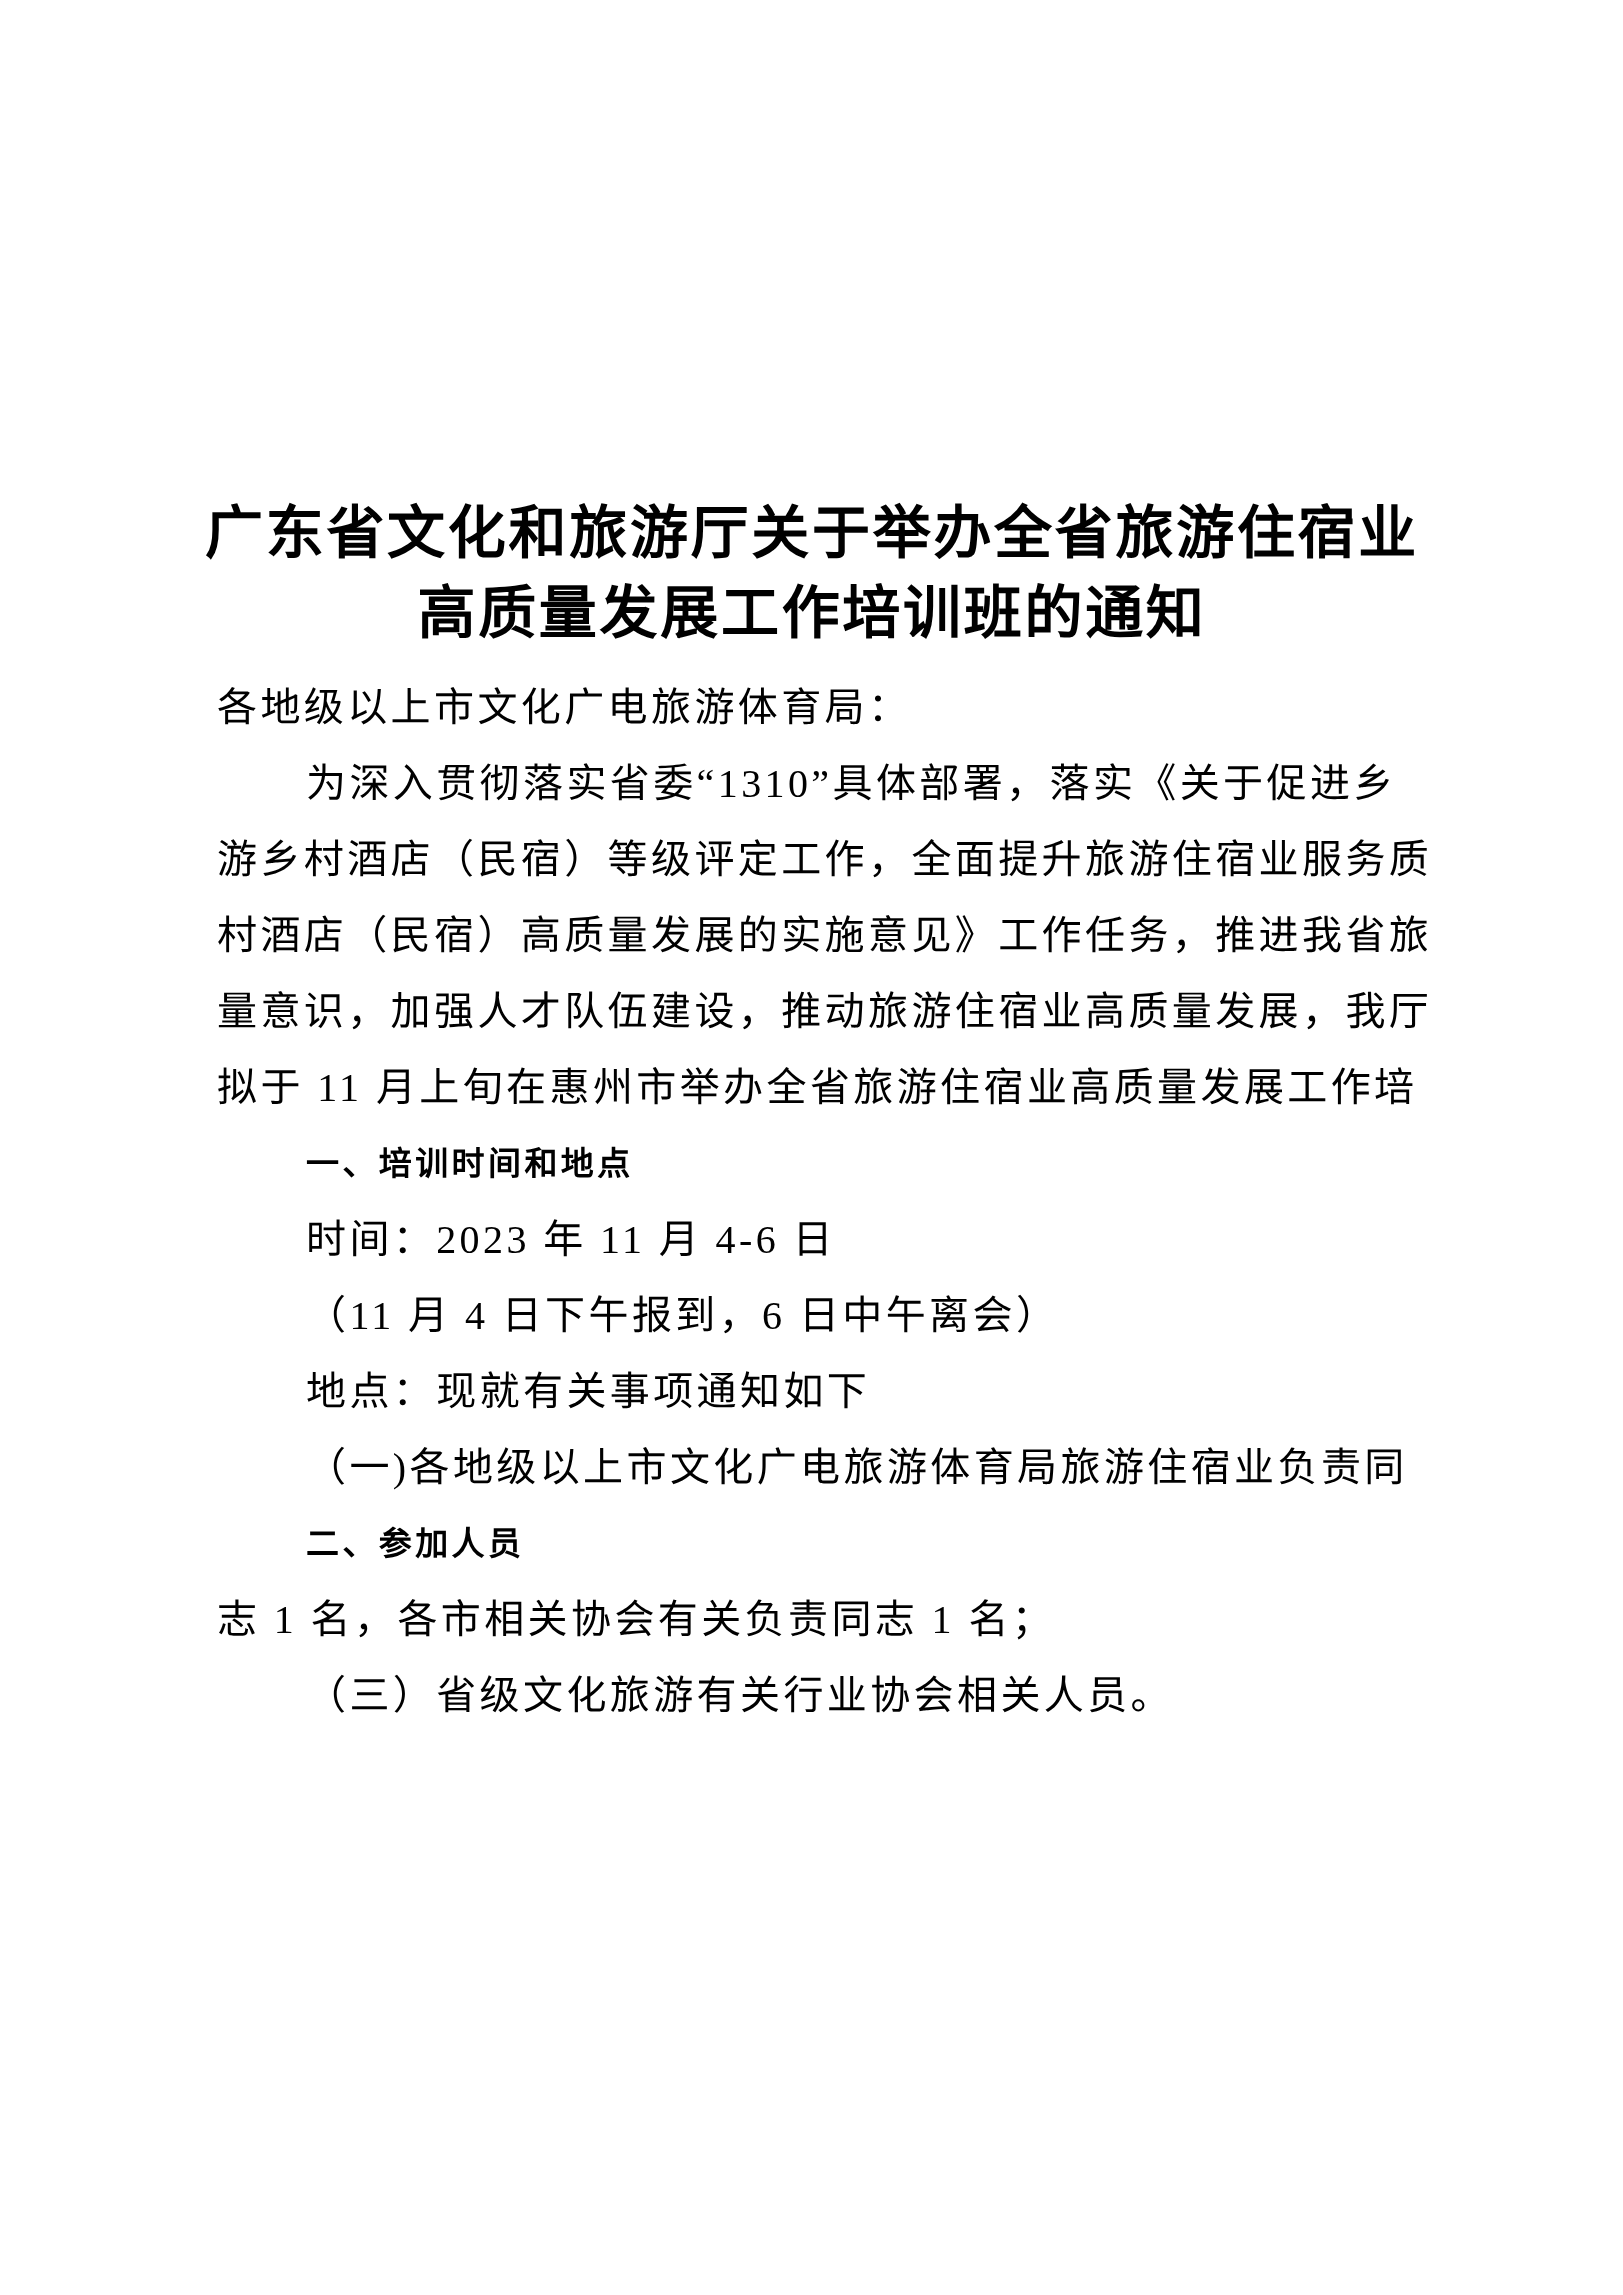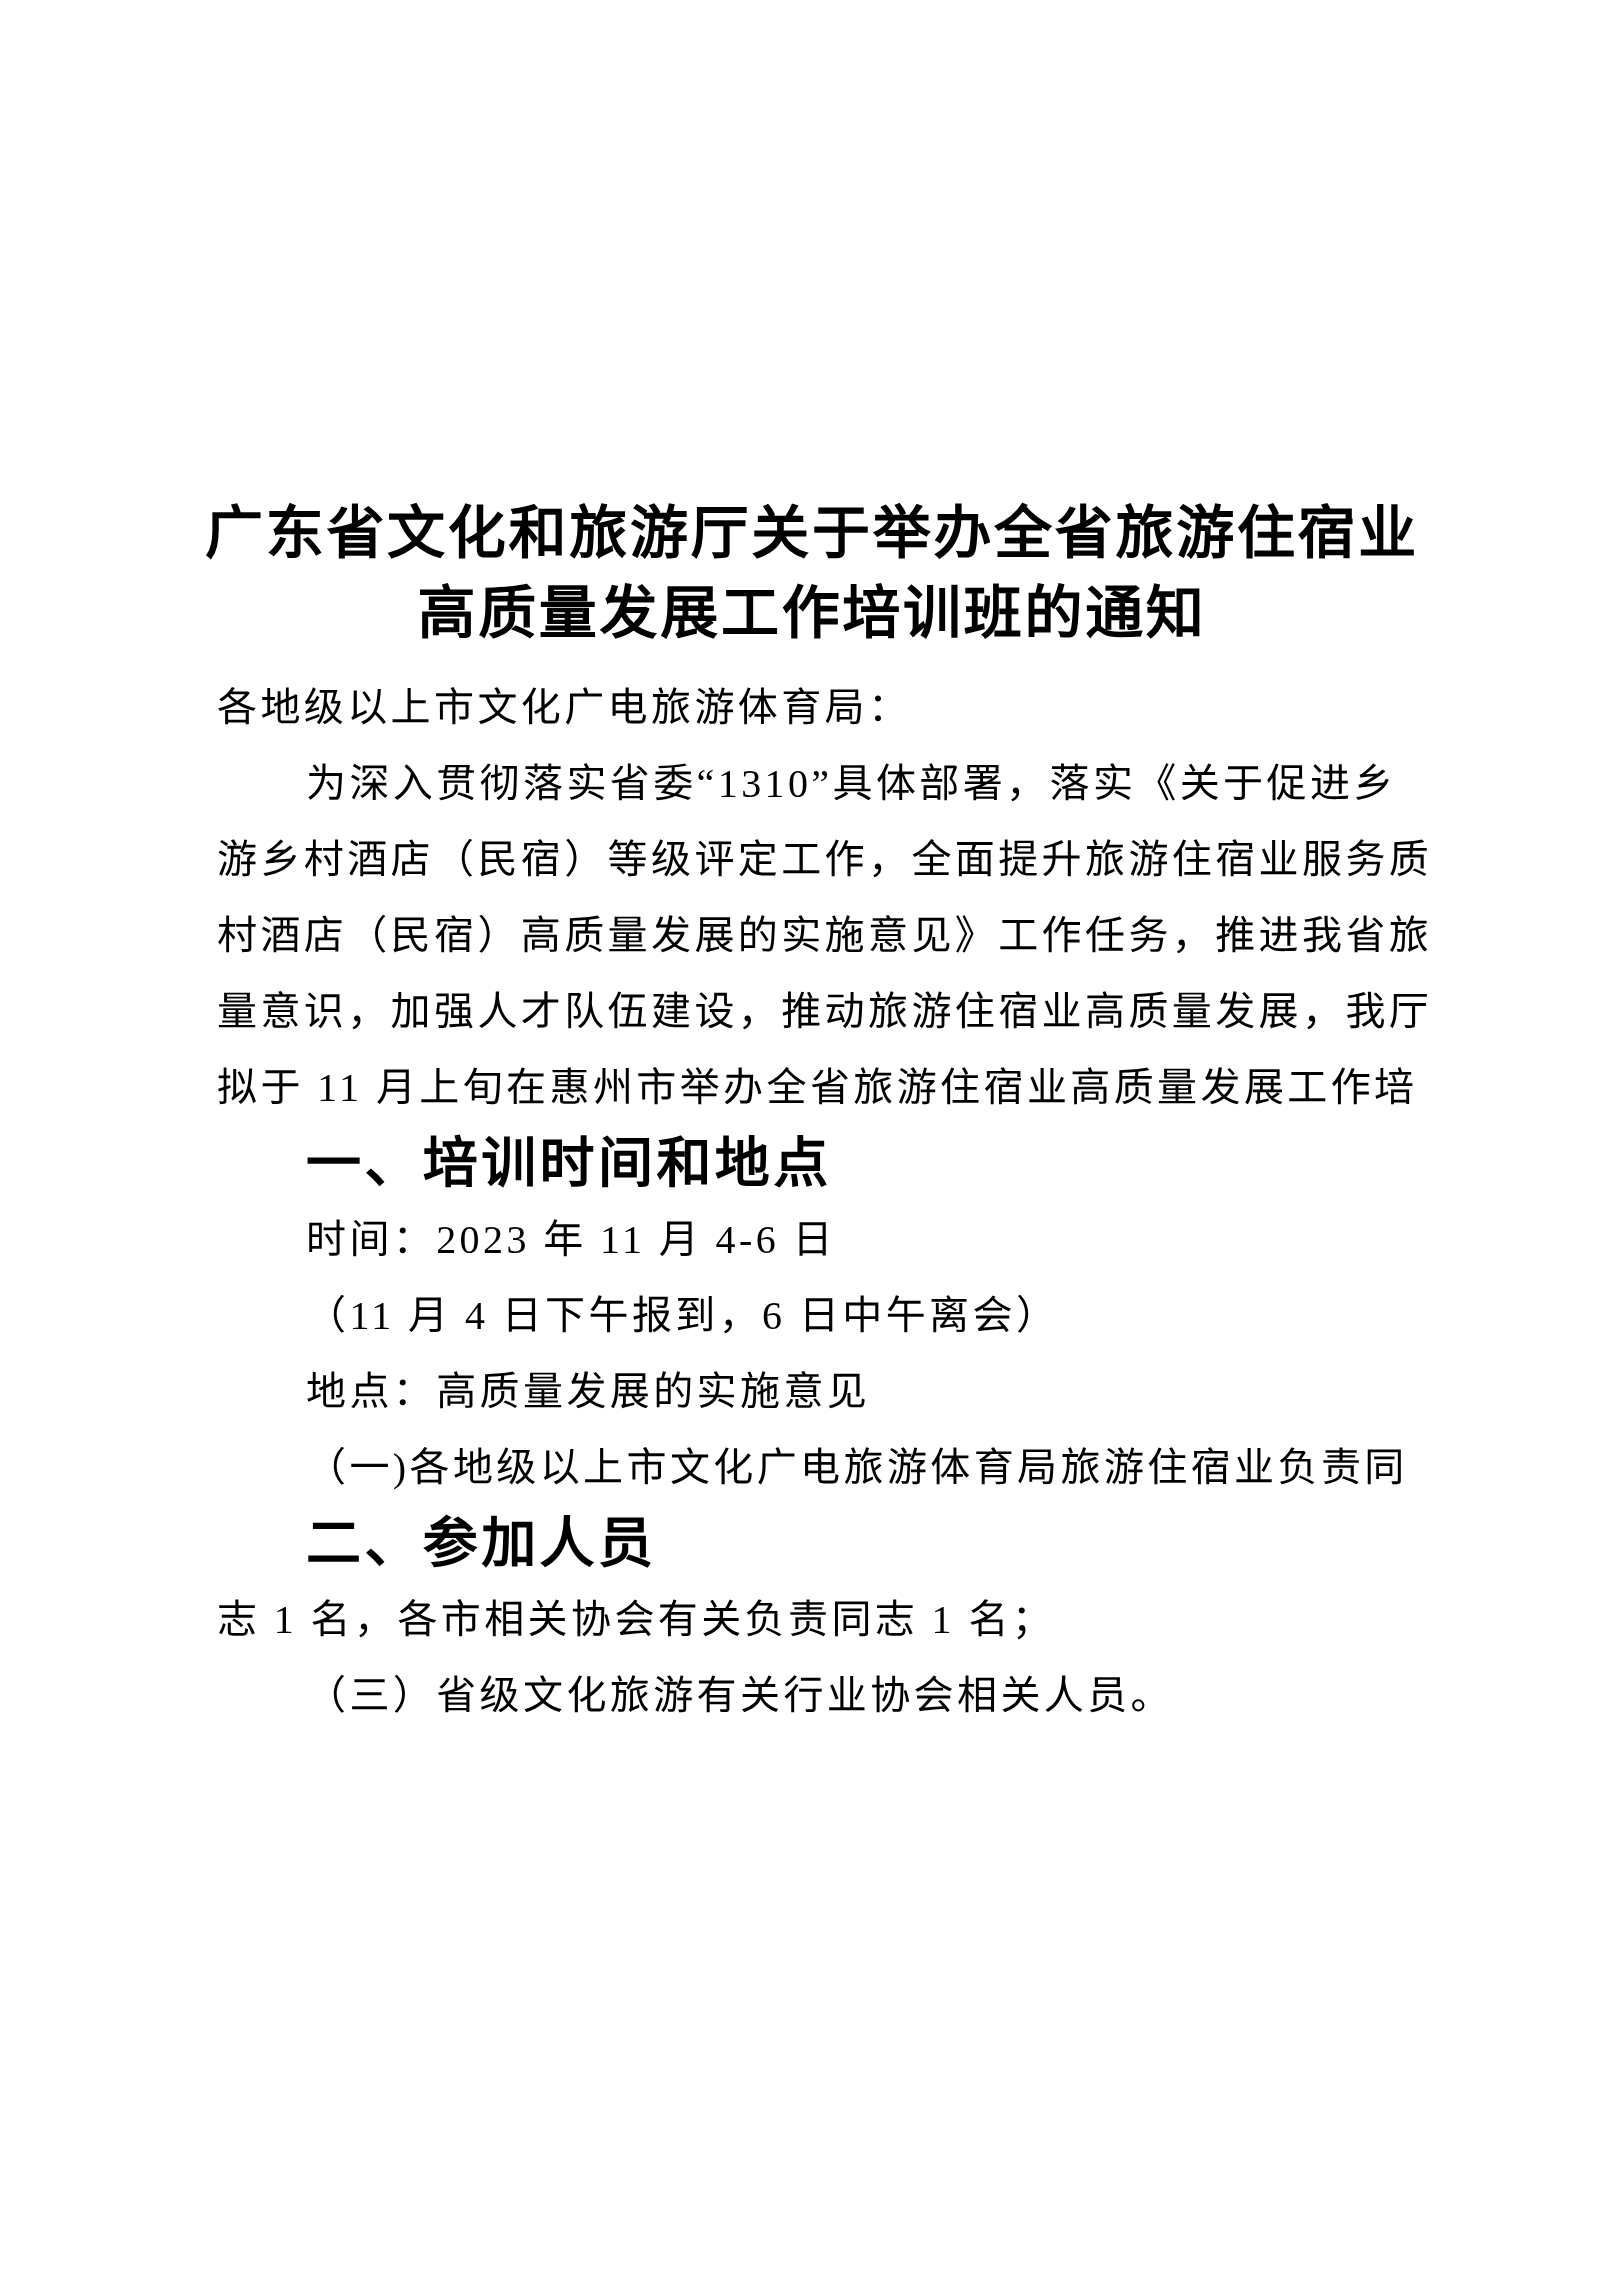--- a/index.html
+++ b/index.html
@@ -44,23 +44,23 @@
     letter-spacing: 3.4px;
   }
   .text-line {
     height: 76px;
     white-space: nowrap;
   }
   .text-line.indent {
     text-indent: 89px;
   }
   .text-line.bold {
-    font-family: Liberation Serif, serif;
+    font-family: Liberation Sans, sans-serif;
     font-weight: 700;
-    font-size: 55px;
+    font-size: 33px;
   }
 </style>
 </head>
 <body>
 
 <div class="sheet">
 
   <h1 class="doc-title">
     <span class="title-line">广东省文化和旅游厅关于举办全省旅游住宿业</span>
     <span class="title-line">高质量发展工作培训班的通知</span>
@@ -69,21 +69,21 @@
   <div class="doc-body">
       <div class="text-line">各地级以上市文化广电旅游体育局：</div>
       <div class="text-line indent">为深入贯彻落实省委“1310”具体部署，落实《关于促进乡</div>
       <div class="text-line">游乡村酒店（民宿）等级评定工作，全面提升旅游住宿业服务质</div>
       <div class="text-line">村酒店（民宿）高质量发展的实施意见》工作任务，推进我省旅</div>
       <div class="text-line">量意识，加强人才队伍建设，推动旅游住宿业高质量发展，我厅</div>
       <div class="text-line">拟于 11 月上旬在惠州市举办全省旅游住宿业高质量发展工作培</div>
       <div class="text-line indent bold">一、培训时间和地点</div>
       <div class="text-line indent">时间：2023 年 11 月 4-6 日</div>
       <div class="text-line indent">（11 月 4 日下午报到，6 日中午离会）</div>
-      <div class="text-line indent">地点：高质量发展的实施意见</div>
+      <div class="text-line indent">地点：现就有关事项通知如下</div>
       <div class="text-line indent">（一)各地级以上市文化广电旅游体育局旅游住宿业负责同</div>
       <div class="text-line indent bold">二、参加人员</div>
       <div class="text-line">志 1 名，各市相关协会有关负责同志 1 名；</div>
       <div class="text-line indent">（三）省级文化旅游有关行业协会相关人员。</div>
     </div>
 
 </div>
 
 
 </body></html>

